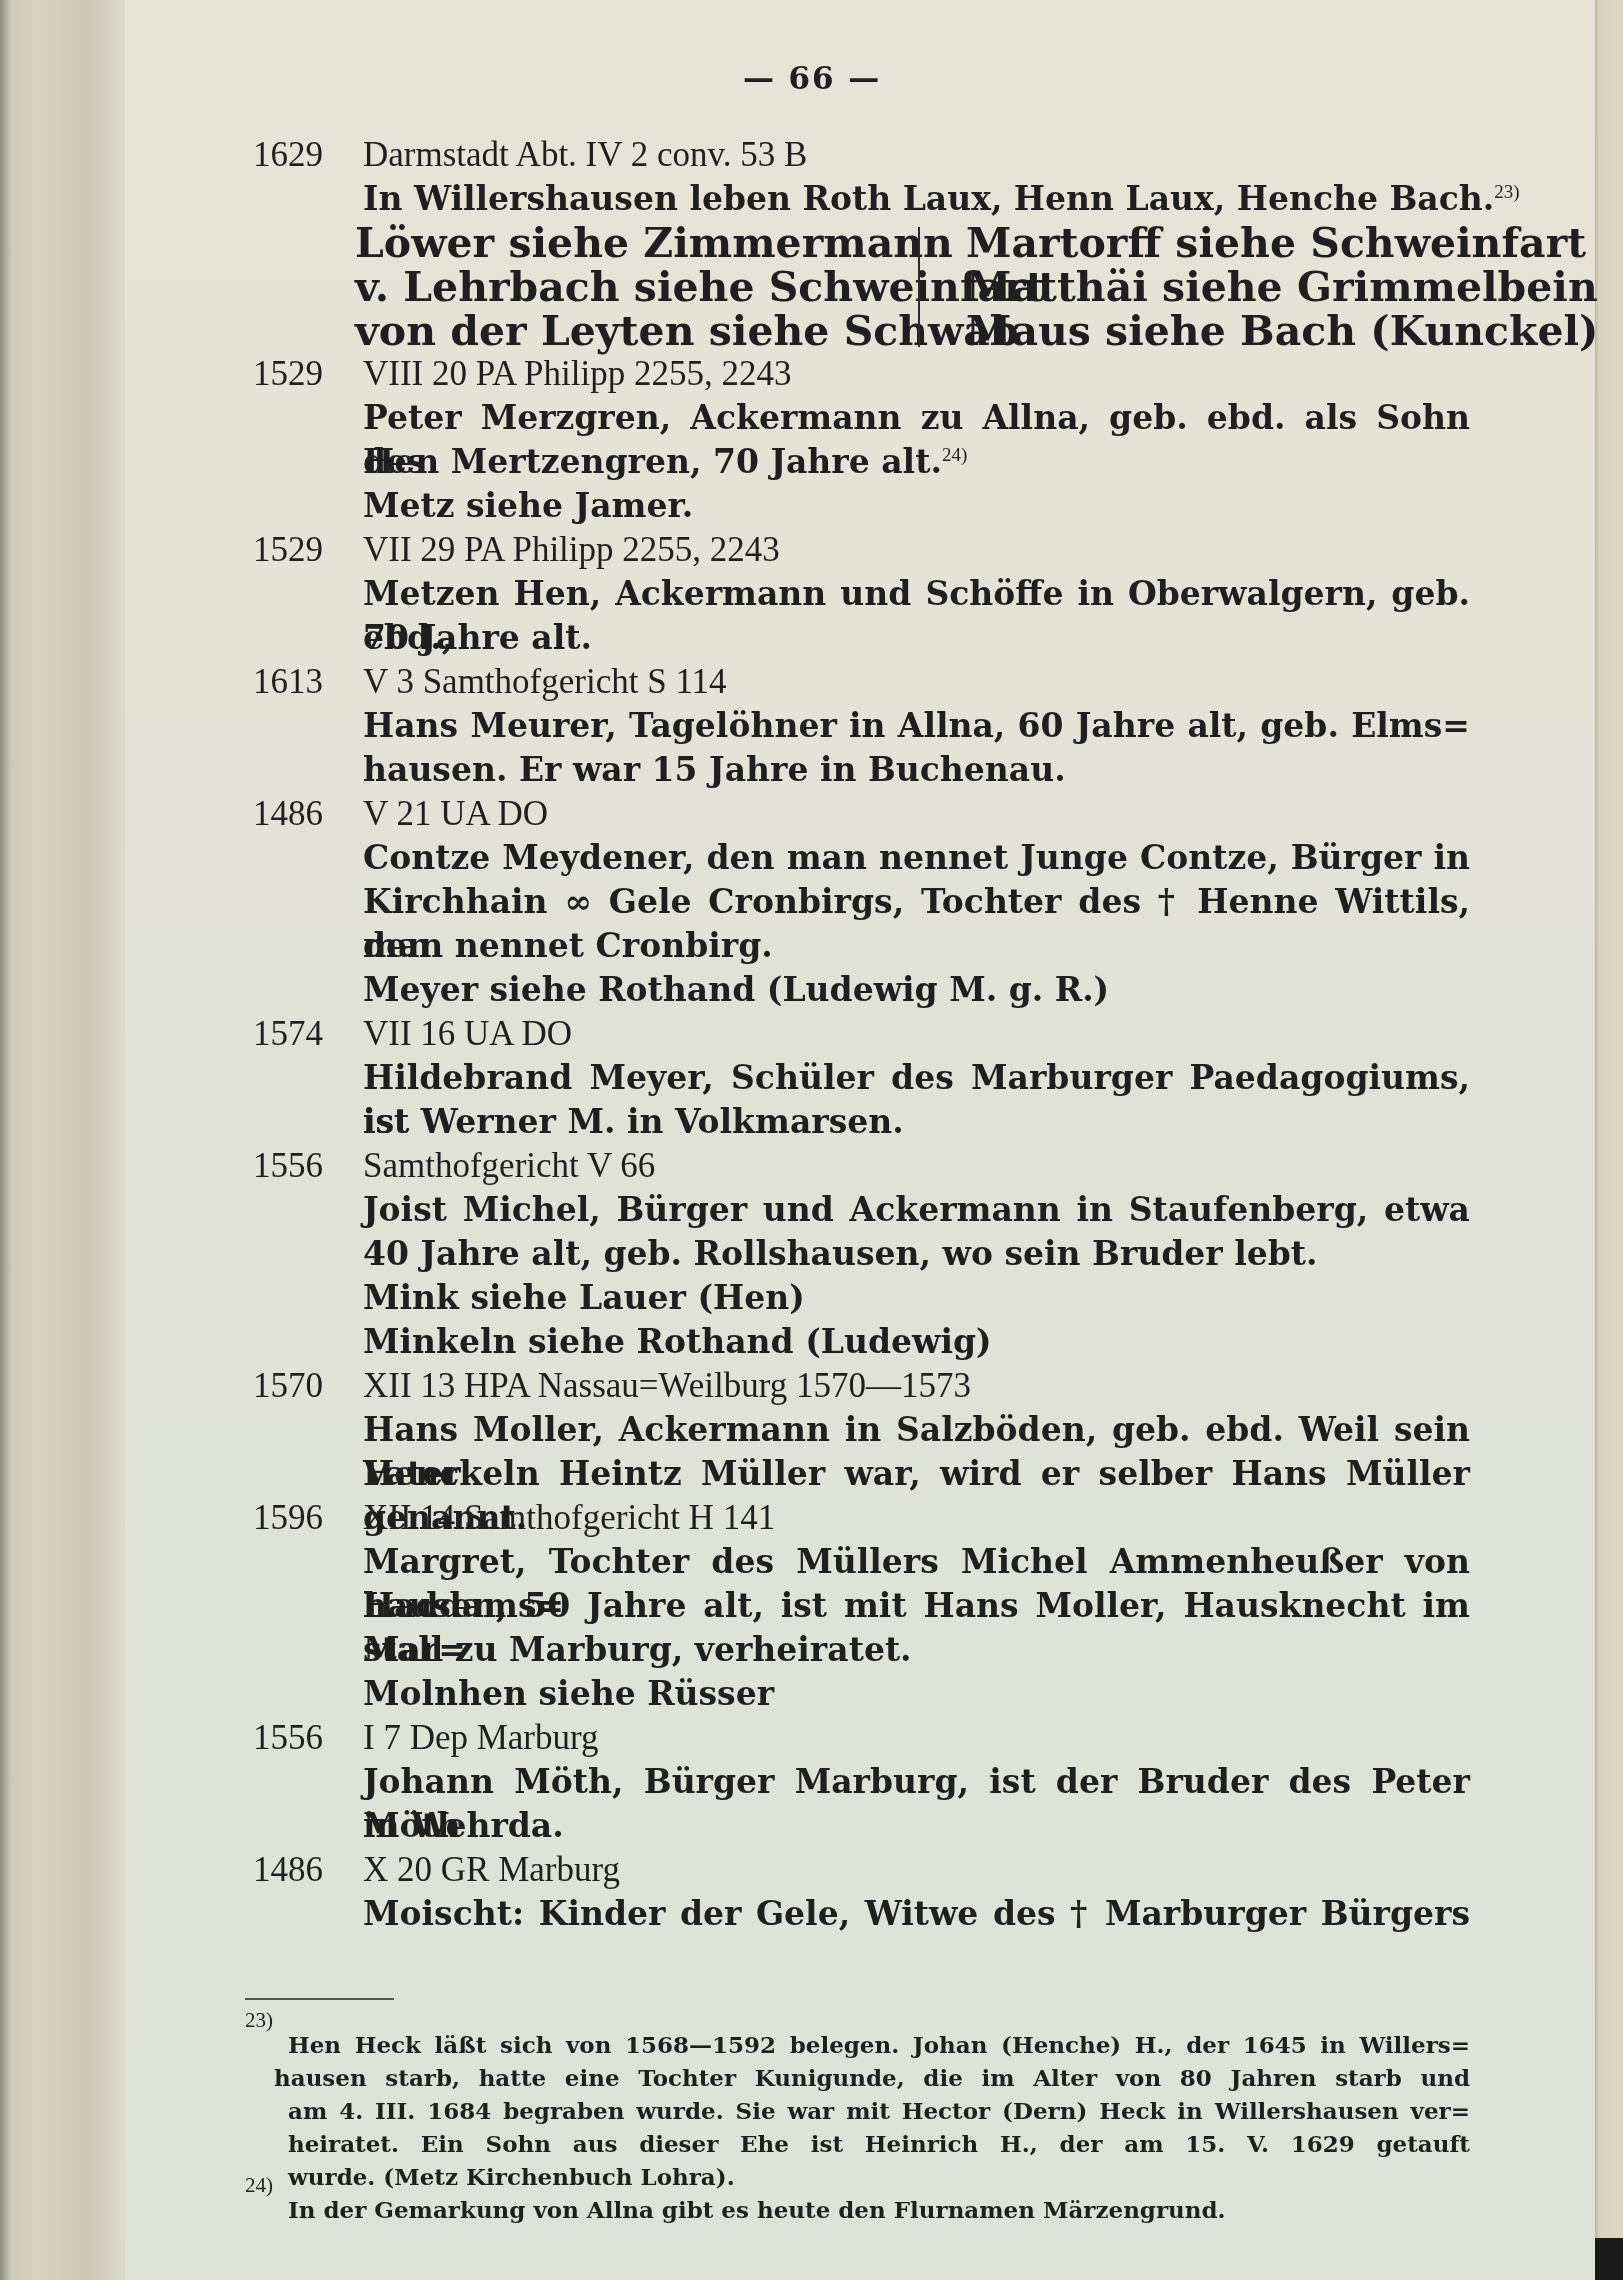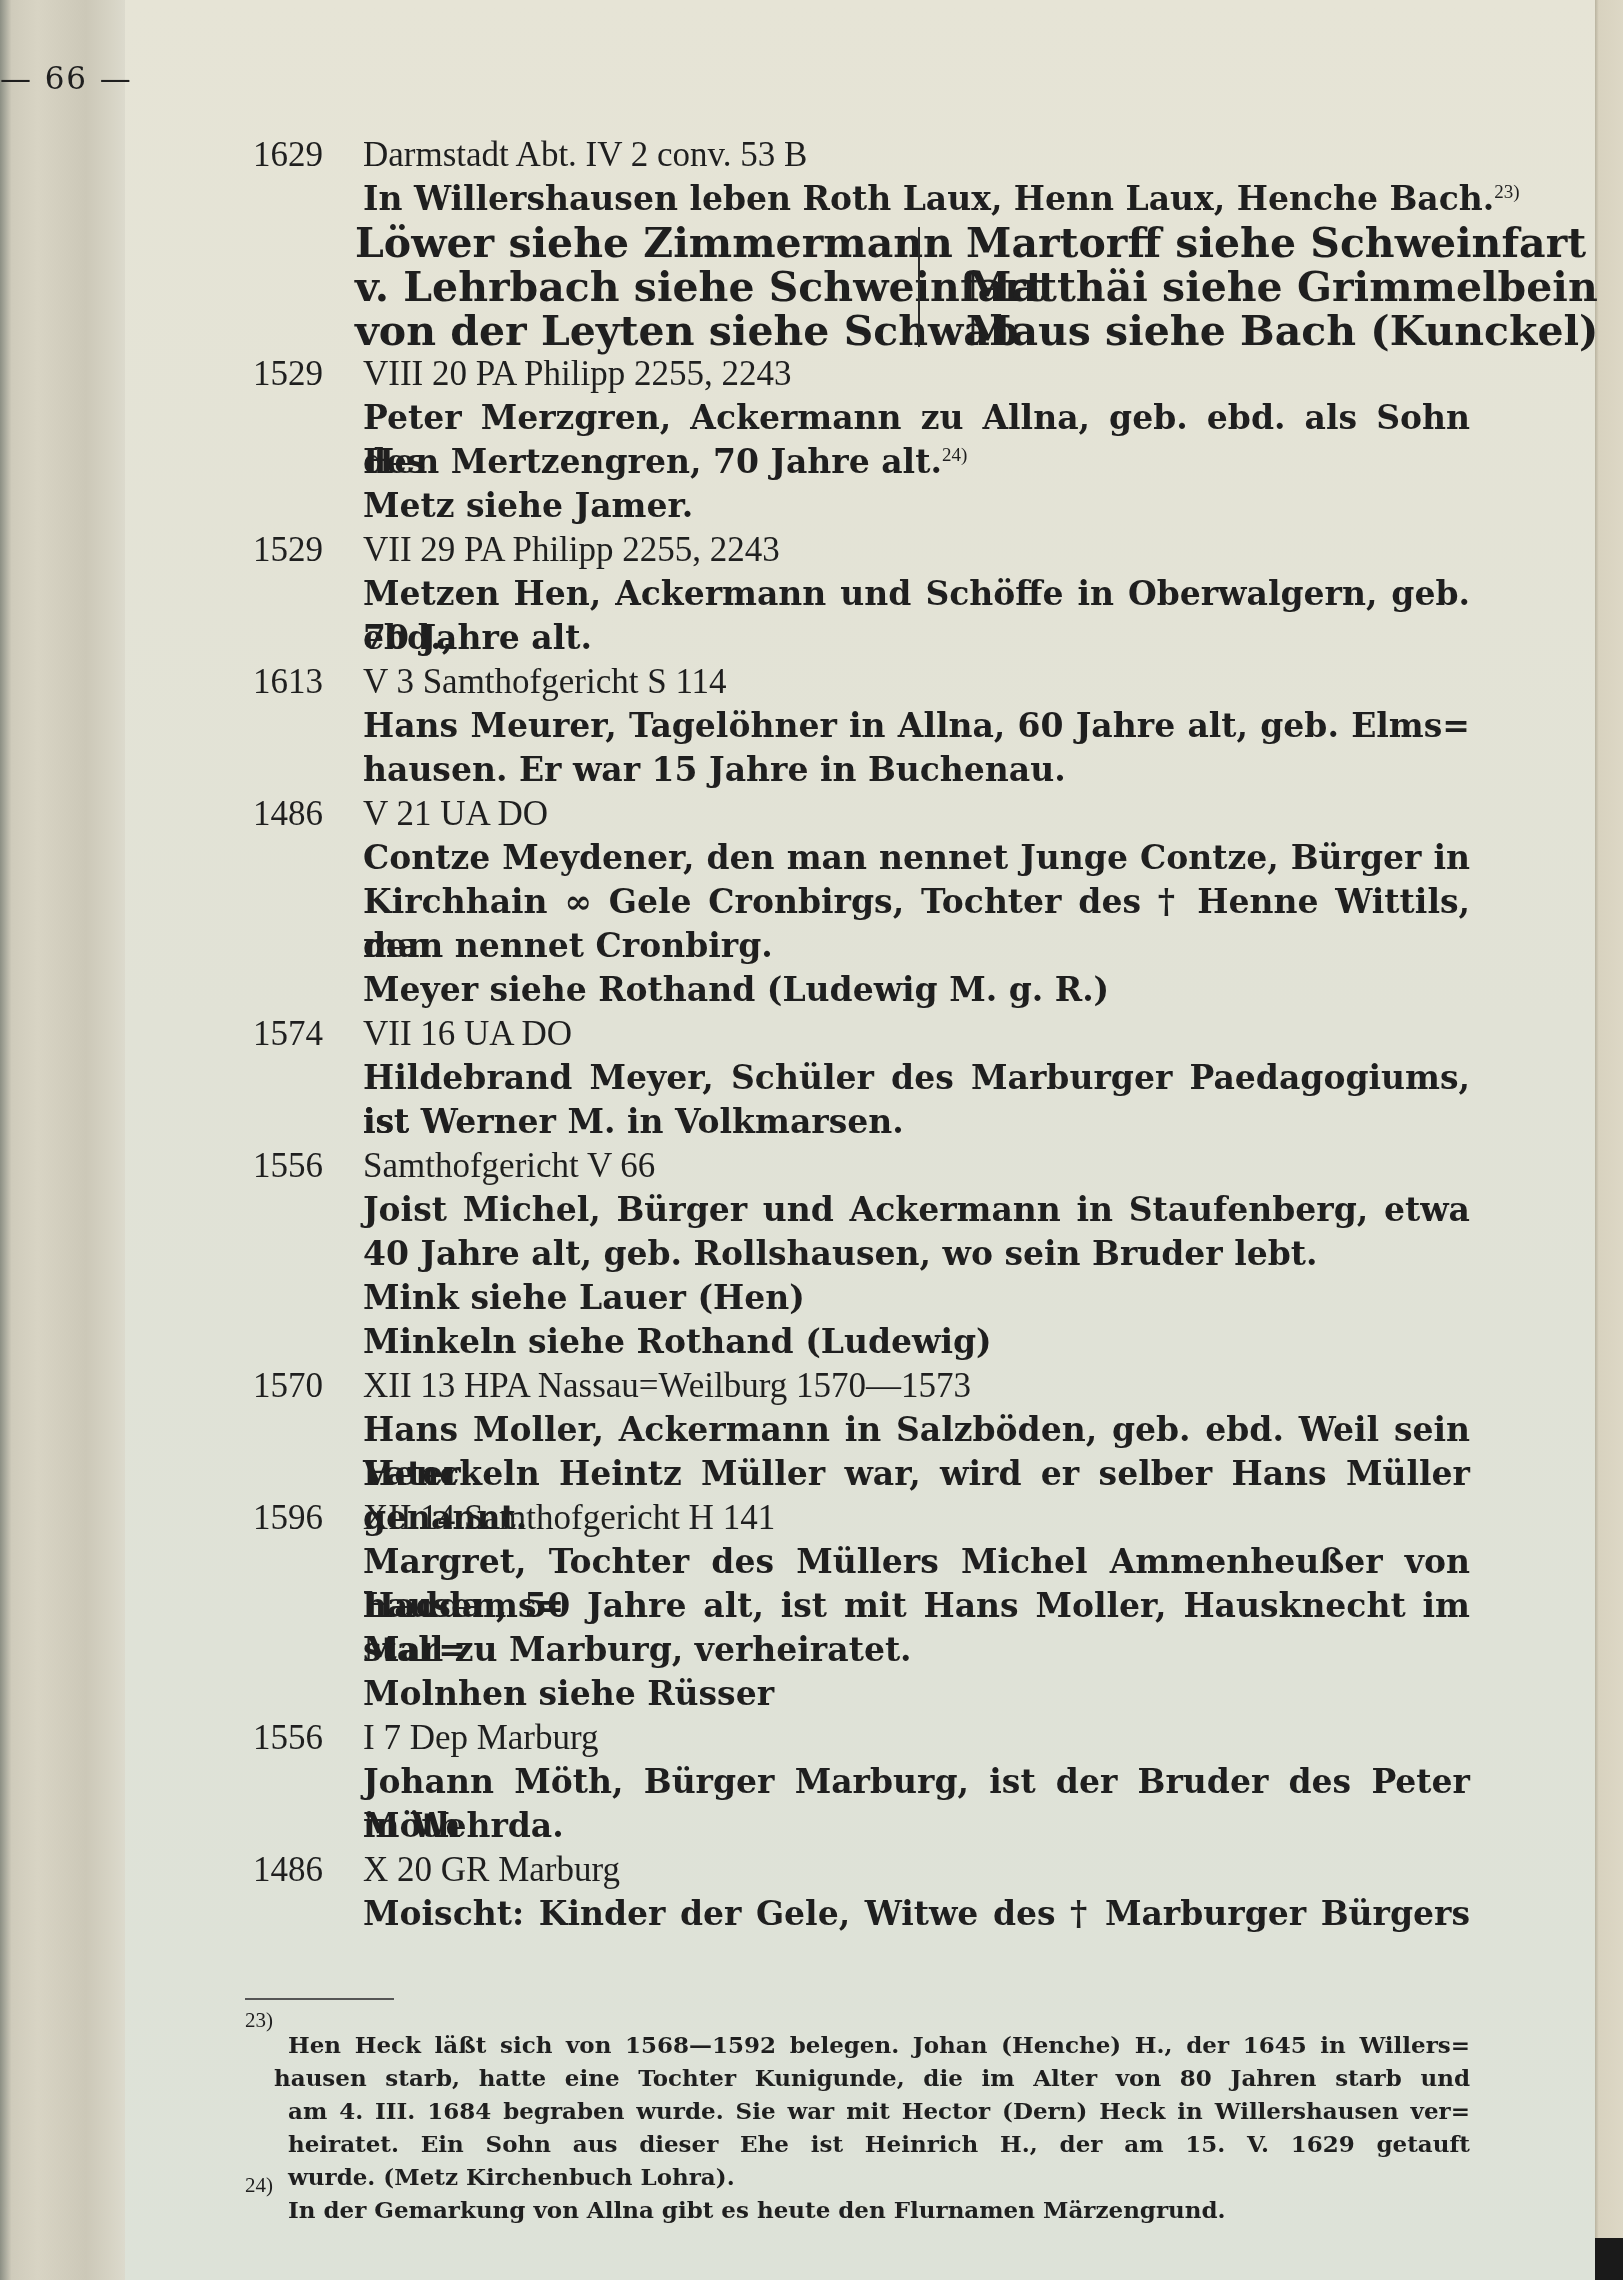--- a/index.html
+++ b/index.html
@@ -18,22 +18,22 @@
     background: linear-gradient(180deg, #e6e4d6 0%, #e1e2d6 45%, #dde2d8 100%);
   }
   .right-edge {
     position: absolute; left: 1595px; top: 0; width: 29px; height: 2281px;
     background: linear-gradient(90deg, #b9b39f 0px, #d8d2bf 3.8px, #ddd8c6 29px);
   }
   .bottom-shadow {
     position: absolute; left: 1595px; top: 2238px; width: 29px; height: 42px; background: #1a1a1a;
   }
   .page-number {
-    position: absolute; left: 0; width: 1624px; top: 60px; 
-    font-size: 31px; letter-spacing: 1.9px;
+    position: absolute; left: 0; width: 1624px; top: 60px; text-align: center;
+    font-size: 31px; letter-spacing: 1.9px; font-weight: bold;
   }
   .body-text { position: absolute; left: 245px; width: 1225px; top: 133px; }
   .line {
     position: relative; height: 44px; line-height: 44px; font-size: 33px;
     white-space: nowrap; font-weight: bold; font-family: "DejaVu Serif", serif; margin-left: 8px;
   }
   .line .year {
     position: absolute; left: 0; font-family: "Liberation Serif", serif; font-weight: normal; font-size: 35px;
   }
   .line .text { position: absolute; left: 110px; right: 0; }

